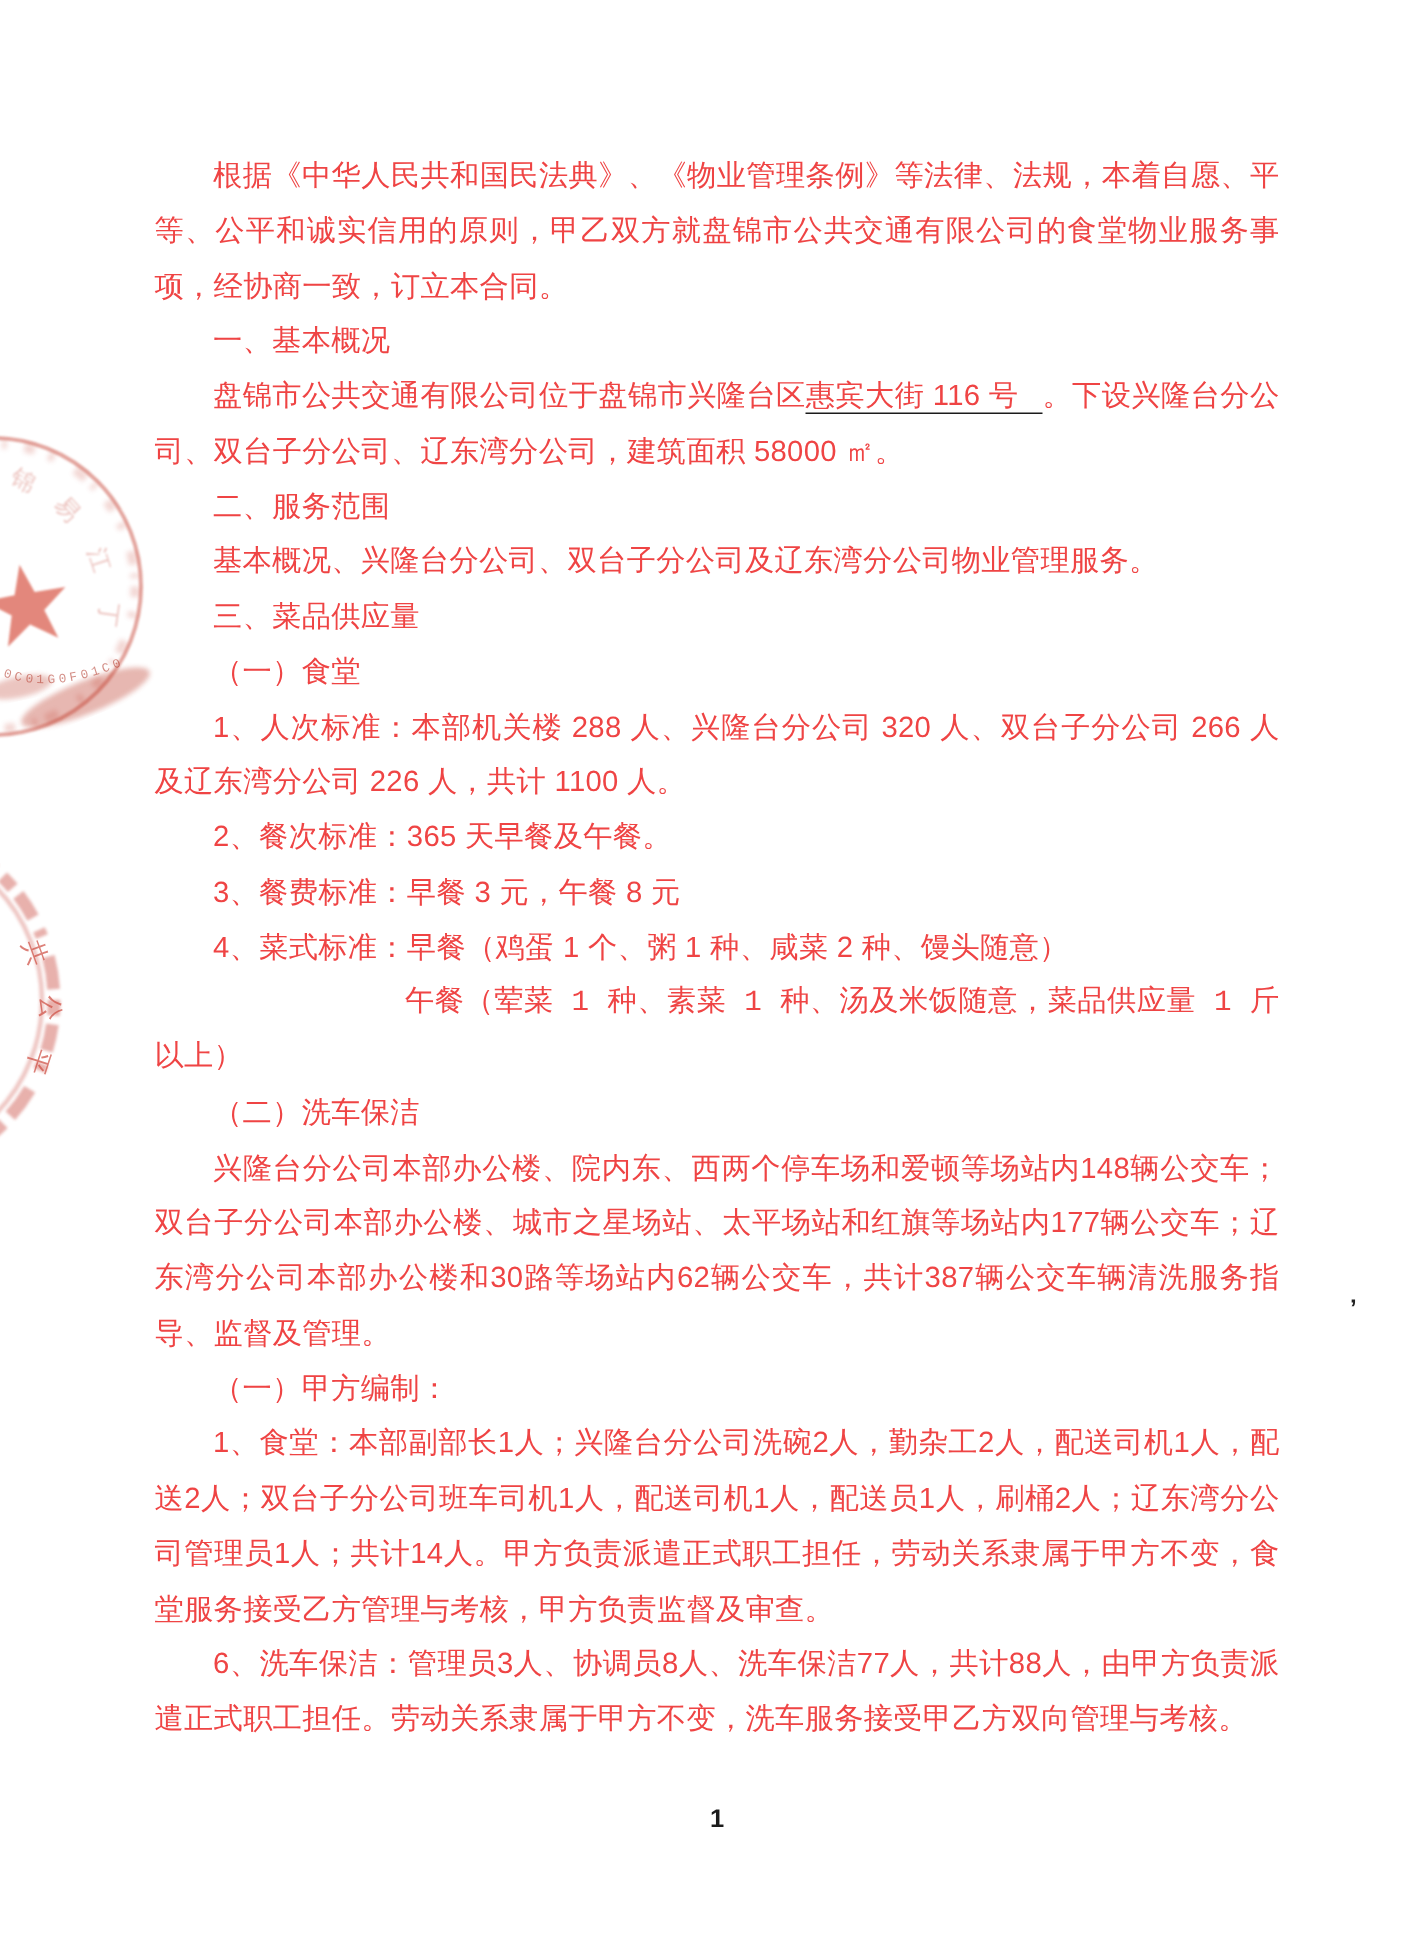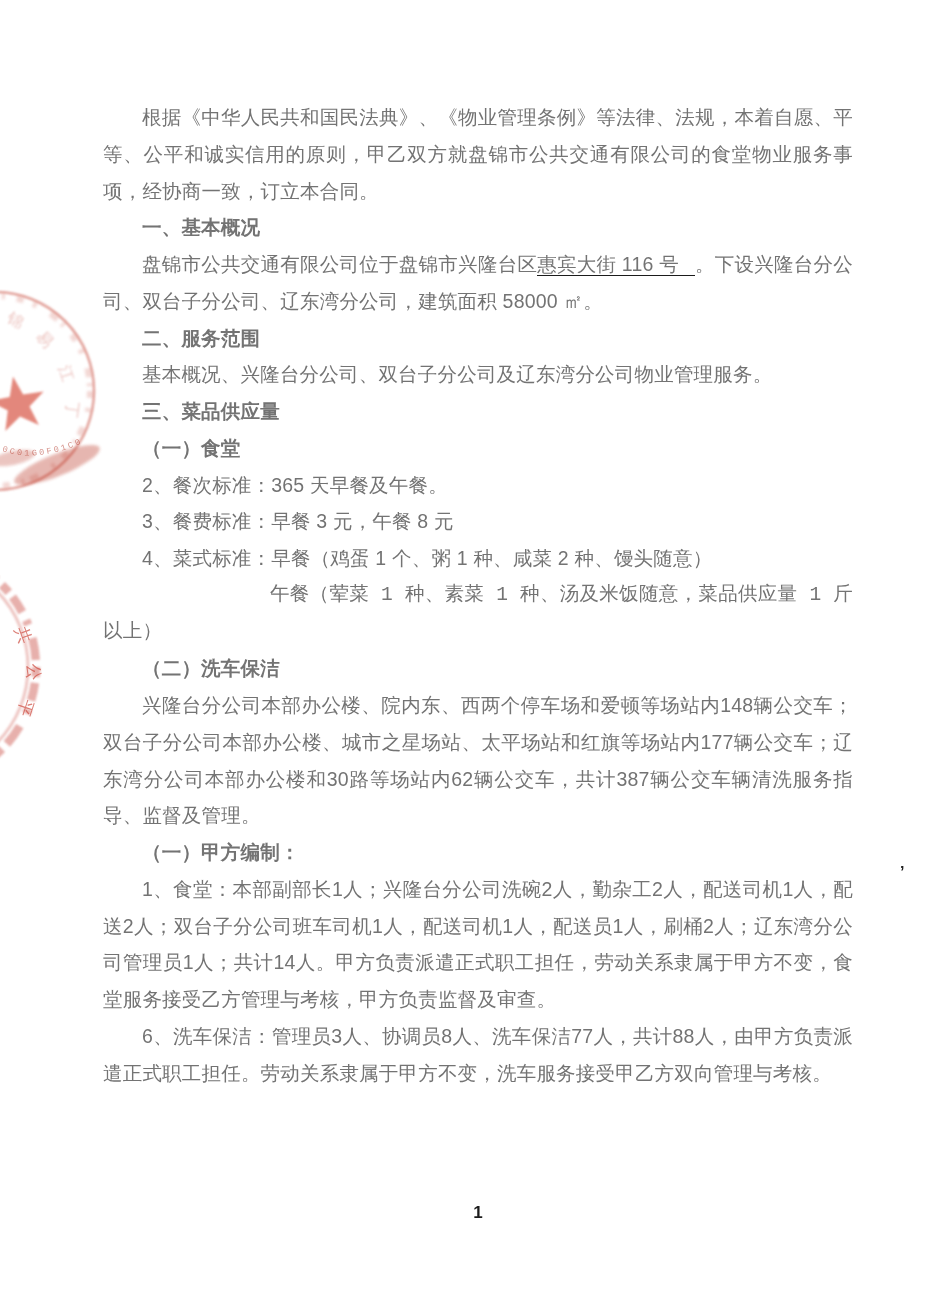--- a/index.html
+++ b/index.html
@@ -20,24 +20,24 @@
     z-index:2;
   }
   .content p{
     margin:0;
     font-size:19.5px;
     line-height:36.75px;
     text-align:justify;
     text-justify:inter-character;
     font-weight:500;
     letter-spacing:0.2px;
-    color:#737373;
+    color:#ef4444;
   }
   .content p.indent{text-indent:39px;}
-  .content p.heading{font-weight:700;text-indent:39px;}
+  .content p.heading{font-weight:400;text-indent:39px;}
   .content p.hanging{text-indent:167px;font-family:Liberation Mono, monospace;}
   .u{
     border-bottom:1.8px solid #1b1b1b;
     padding-right:16px;
   }
   .footer{
     position:absolute;
     left:0;top:1203px;
     width:100%;
     text-align:center;
@@ -104,20 +104,21 @@
   </svg>
 
   <div class="content">
     <p class="indent">根据《中华人民共和国民法典》、《物业管理条例》等法律、法规，本着自愿、平等、公平和诚实信用的原则，甲乙双方就盘锦市公共交通有限公司的食堂物业服务事项，经协商一致，订立本合同。</p>
     <p class="heading">一、基本概况</p>
     <p class="indent"><span>盘锦市公共交通有限公司位于盘锦市兴隆台区</span><span class="u">惠宾大街 116 号</span><span>。下设兴隆台分公司、双台子分公司、辽东湾分公司，建筑面积 58000 ㎡。</span></p>
     <p class="heading">二、服务范围</p>
     <p class="indent">基本概况、兴隆台分公司、双台子分公司及辽东湾分公司物业管理服务。</p>
     <p class="heading">三、菜品供应量</p>
     <p class="heading">（一）食堂</p>
+    <p class="indent">1、人次标准：本部机关楼 288 人、兴隆台分公司 320 人、双台子分公司 266 人及辽东湾分公司 226 人，共计 1100 人。</p>
     <p class="indent">2、餐次标准：365 天早餐及午餐。</p>
     <p class="indent">3、餐费标准：早餐 3 元，午餐 8 元</p>
     <p class="indent">4、菜式标准：早餐（鸡蛋 1 个、粥 1 种、咸菜 2 种、馒头随意）</p>
     <p class="hanging">午餐（荤菜 1 种、素菜 1 种、汤及米饭随意，菜品供应量 1 斤以上）</p>
     <p class="heading">（二）洗车保洁</p>
     <p class="indent">兴隆台分公司本部办公楼、院内东、西两个停车场和爱顿等场站内148辆公交车；双台子分公司本部办公楼、城市之星场站、太平场站和红旗等场站内177辆公交车；辽东湾分公司本部办公楼和30路等场站内62辆公交车，共计387辆公交车辆清洗服务指导、监督及管理。</p>
     <p class="heading">（一）甲方编制：</p>
     <p class="indent">1、食堂：本部副部长1人；兴隆台分公司洗碗2人，勤杂工2人，配送司机1人，配送2人；双台子分公司班车司机1人，配送司机1人，配送员1人，刷桶2人；辽东湾分公司管理员1人；共计14人。甲方负责派遣正式职工担任，劳动关系隶属于甲方不变，食堂服务接受乙方管理与考核，甲方负责监督及审查。</p>
     <p class="indent">6、洗车保洁：管理员3人、协调员8人、洗车保洁77人，共计88人，由甲方负责派遣正式职工担任。劳动关系隶属于甲方不变，洗车服务接受甲乙方双向管理与考核。</p>
   </div>

